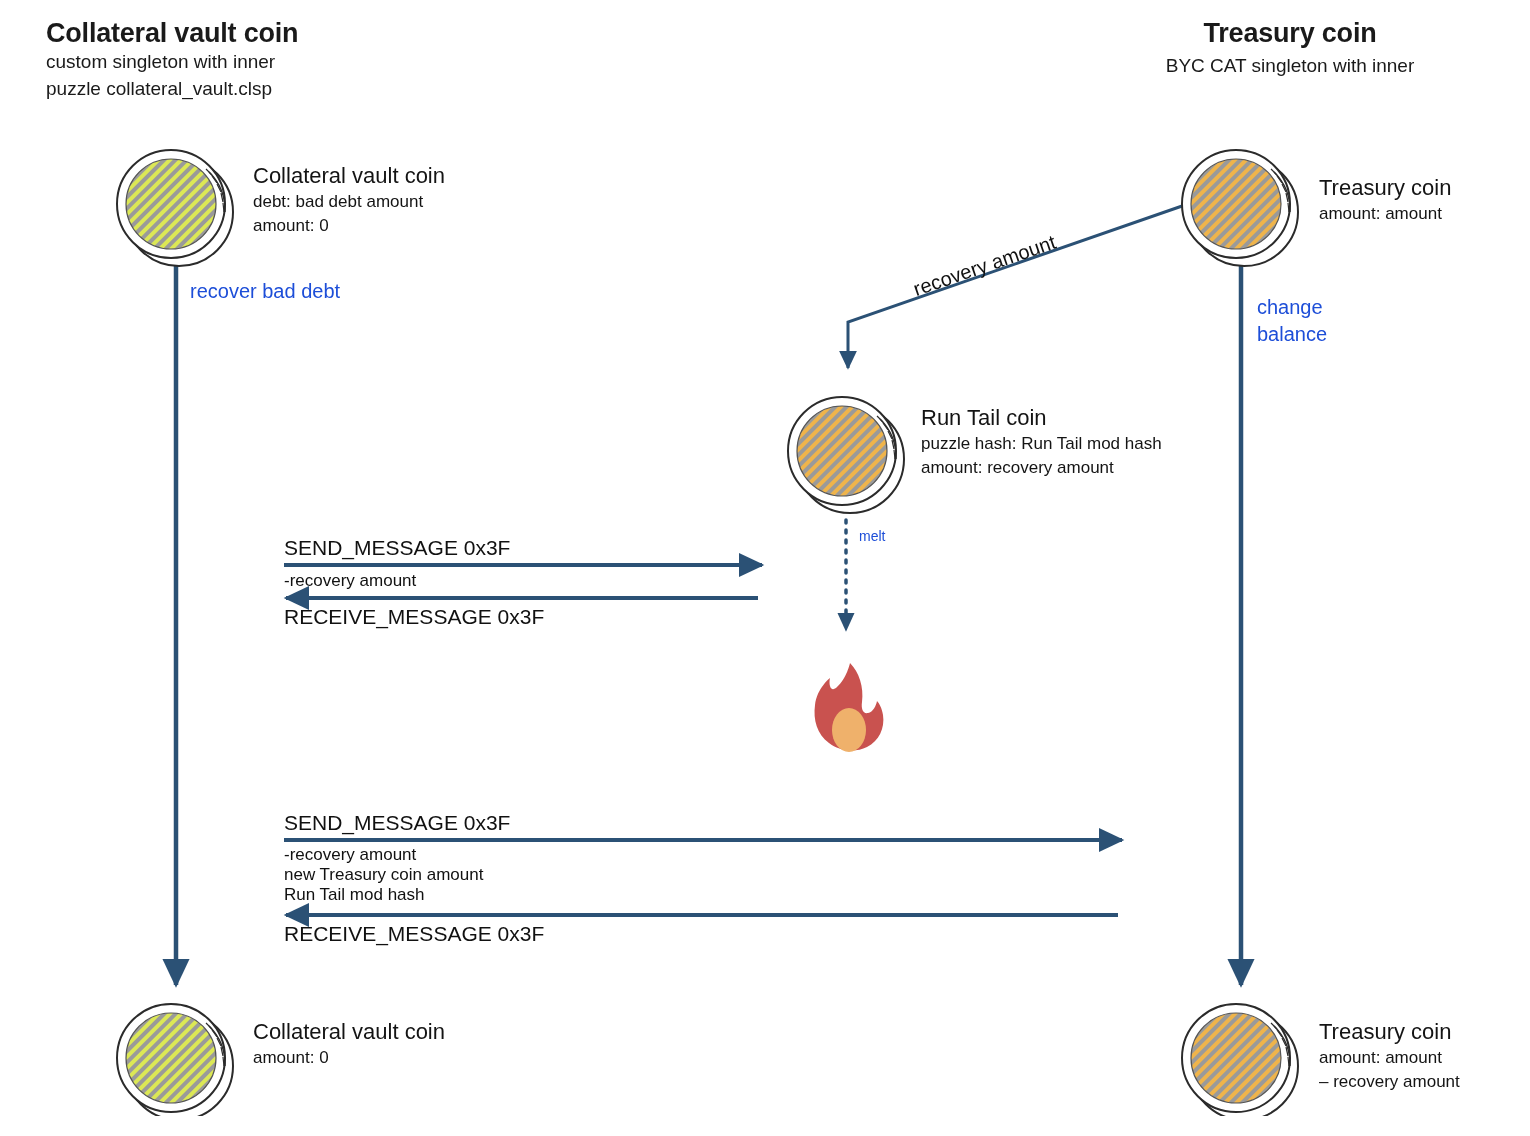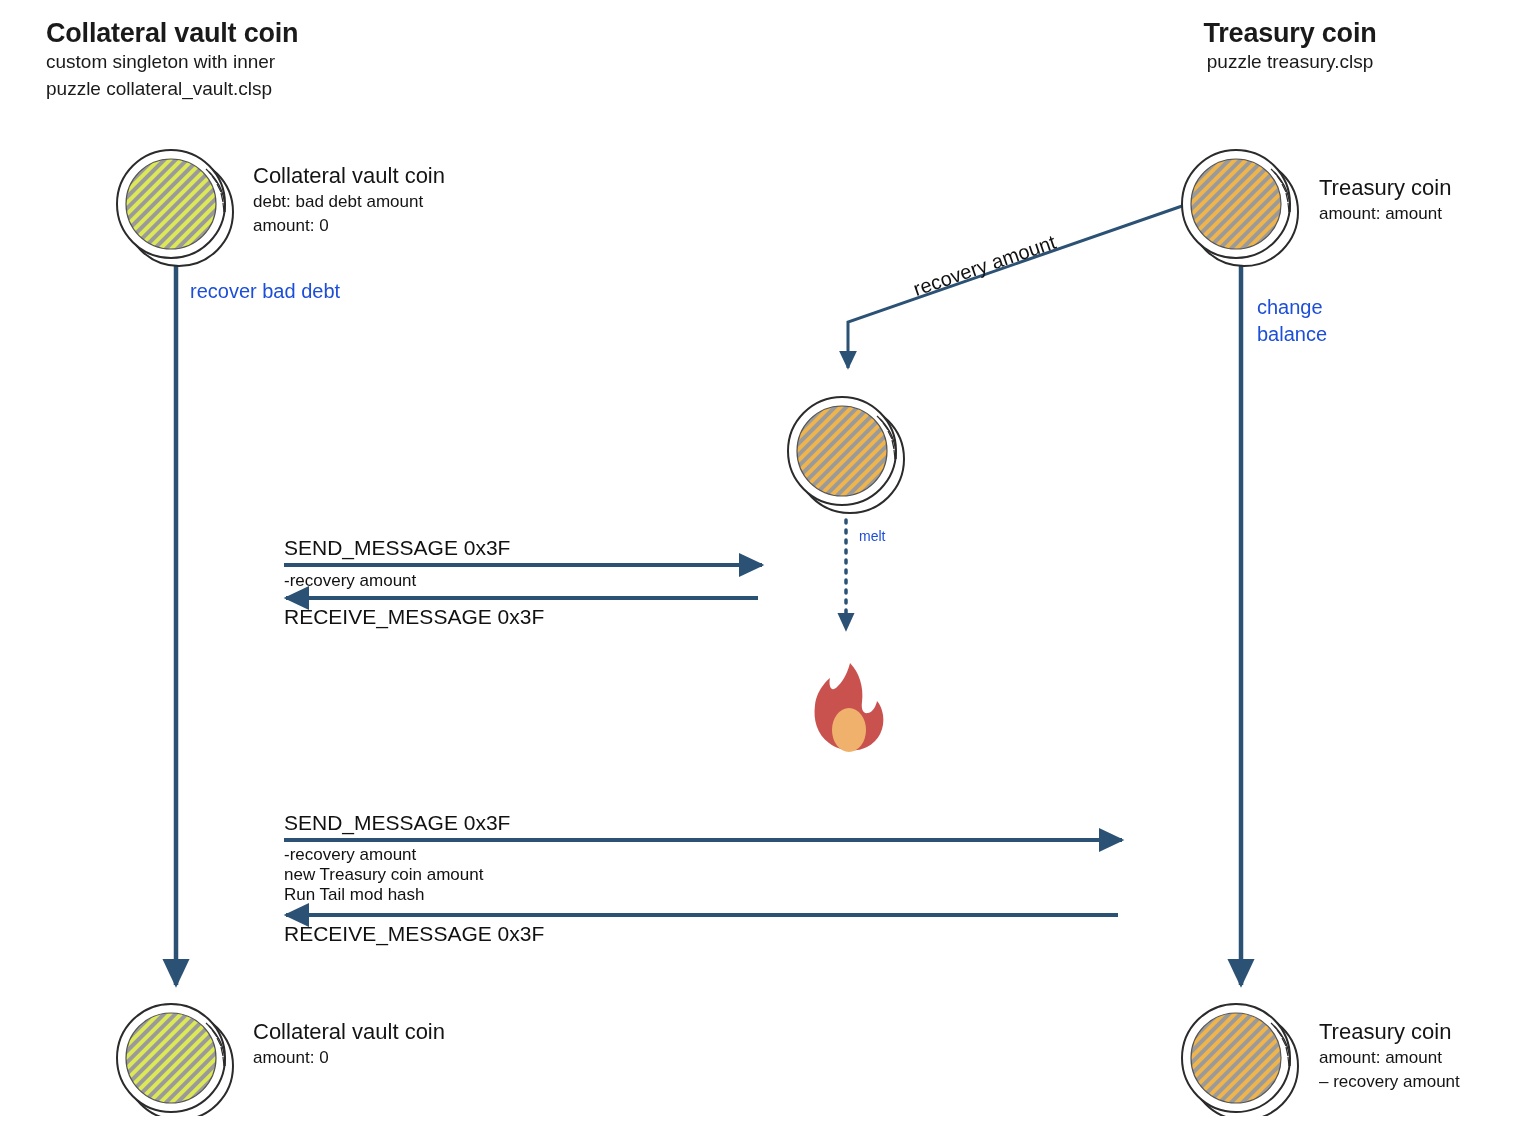--- a/index.html
+++ b/index.html
@@ -143,21 +143,21 @@
   </svg>
 
   <div class="abs" style="left:46px; top:18px;">
     <div class="col-title">Collateral vault coin</div>
     <div class="col-sub" style="padding-left:0px;">custom singleton with inner</div>
     <div class="col-sub">puzzle collateral_vault.clsp</div>
   </div>
 
   <div class="abs" style="left:1090px; top:18px; width:400px; text-align:center;">
     <div class="col-title">Treasury coin</div>
-    <div class="col-sub">puzzle treasury.clsp</div>
+    <div class="col-sub" style="margin-top:4px;">BYC CAT singleton with inner</div>
   </div>
 
   <div class="coin" style="left:113px; top:146px;">
     <svg width="124" height="124" viewBox="0 0 124 124" xmlns="http://www.w3.org/2000/svg">
       <circle cx="66" cy="66" r="54" fill="#ffffff" stroke="#2b2b2b" stroke-width="2"></circle>
       <circle cx="58" cy="58" r="54" fill="#ffffff" stroke="#2b2b2b" stroke-width="2"></circle>
       <circle cx="58" cy="58" r="45" fill="url(#hatchGreen)" stroke="#555" stroke-width="1.2"></circle>
       <path d="M 96 26 A 54 54 0 0 1 112 66" fill="none" stroke="#2b2b2b" stroke-width="1.4"></path>
       <path d="M 93 23 L 99 29 M 99 30 L 104 37 M 104 38 L 108 46 M 108 47 L 110 56 M 110 57 L 111 66" stroke="#2b2b2b" stroke-width="1.2" fill="none"></path>
     </svg>
@@ -183,20 +183,25 @@
   </div>
 
   <div class="coin" style="left:784px; top:393px;">
     <svg width="124" height="124" viewBox="0 0 124 124" xmlns="http://www.w3.org/2000/svg">
       <circle cx="66" cy="66" r="54" fill="#ffffff" stroke="#2b2b2b" stroke-width="2"></circle>
       <circle cx="58" cy="58" r="54" fill="#ffffff" stroke="#2b2b2b" stroke-width="2"></circle>
       <circle cx="58" cy="58" r="45" fill="url(#hatchGold)" stroke="#555" stroke-width="1.2"></circle>
       <path d="M 96 26 A 54 54 0 0 1 112 66" fill="none" stroke="#2b2b2b" stroke-width="1.4"></path>
       <path d="M 93 23 L 99 29 M 99 30 L 104 37 M 104 38 L 108 46 M 108 47 L 110 56 M 110 57 L 111 66" stroke="#2b2b2b" stroke-width="1.2" fill="none"></path>
     </svg>
+  </div>
+  <div class="abs" style="left:921px; top:404px;">
+    <div class="coin-label-title">Run Tail coin</div>
+    <div class="coin-label-line">puzzle hash: Run Tail mod hash</div>
+    <div class="coin-label-line">amount: recovery amount</div>
   </div>
 
   <div class="coin" style="left:113px; top:1000px;">
     <svg width="124" height="124" viewBox="0 0 124 124" xmlns="http://www.w3.org/2000/svg">
       <circle cx="66" cy="66" r="54" fill="#ffffff" stroke="#2b2b2b" stroke-width="2"></circle>
       <circle cx="58" cy="58" r="54" fill="#ffffff" stroke="#2b2b2b" stroke-width="2"></circle>
       <circle cx="58" cy="58" r="45" fill="url(#hatchGreen)" stroke="#555" stroke-width="1.2"></circle>
       <path d="M 96 26 A 54 54 0 0 1 112 66" fill="none" stroke="#2b2b2b" stroke-width="1.4"></path>
       <path d="M 93 23 L 99 29 M 99 30 L 104 37 M 104 38 L 108 46 M 108 47 L 110 56 M 110 57 L 111 66" stroke="#2b2b2b" stroke-width="1.2" fill="none"></path>
     </svg>

